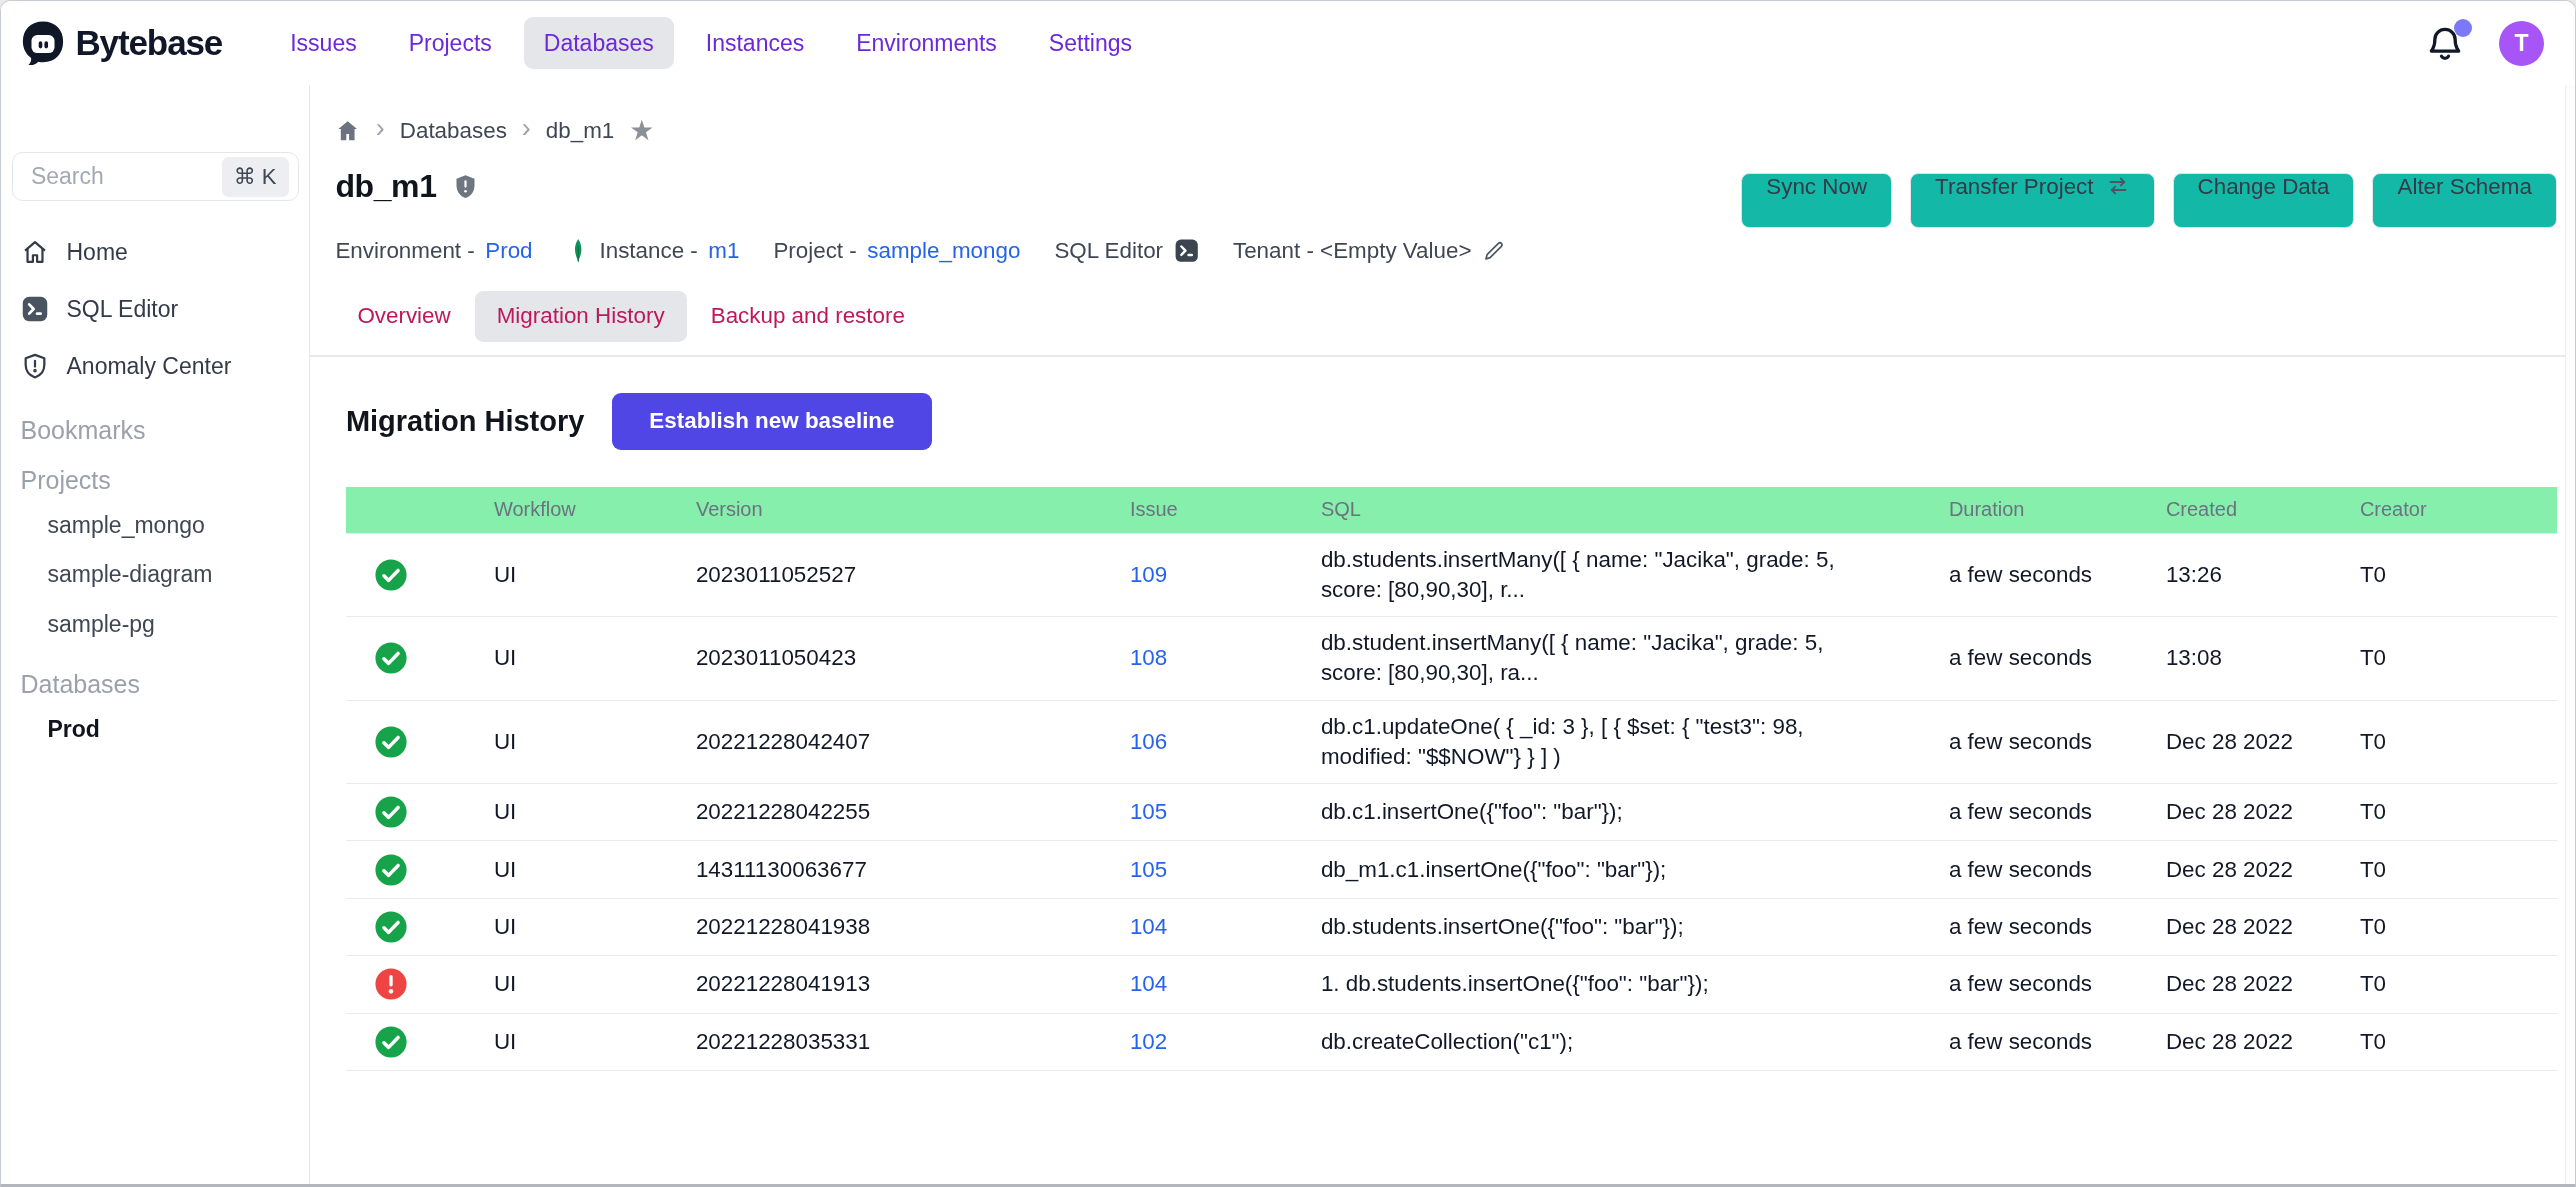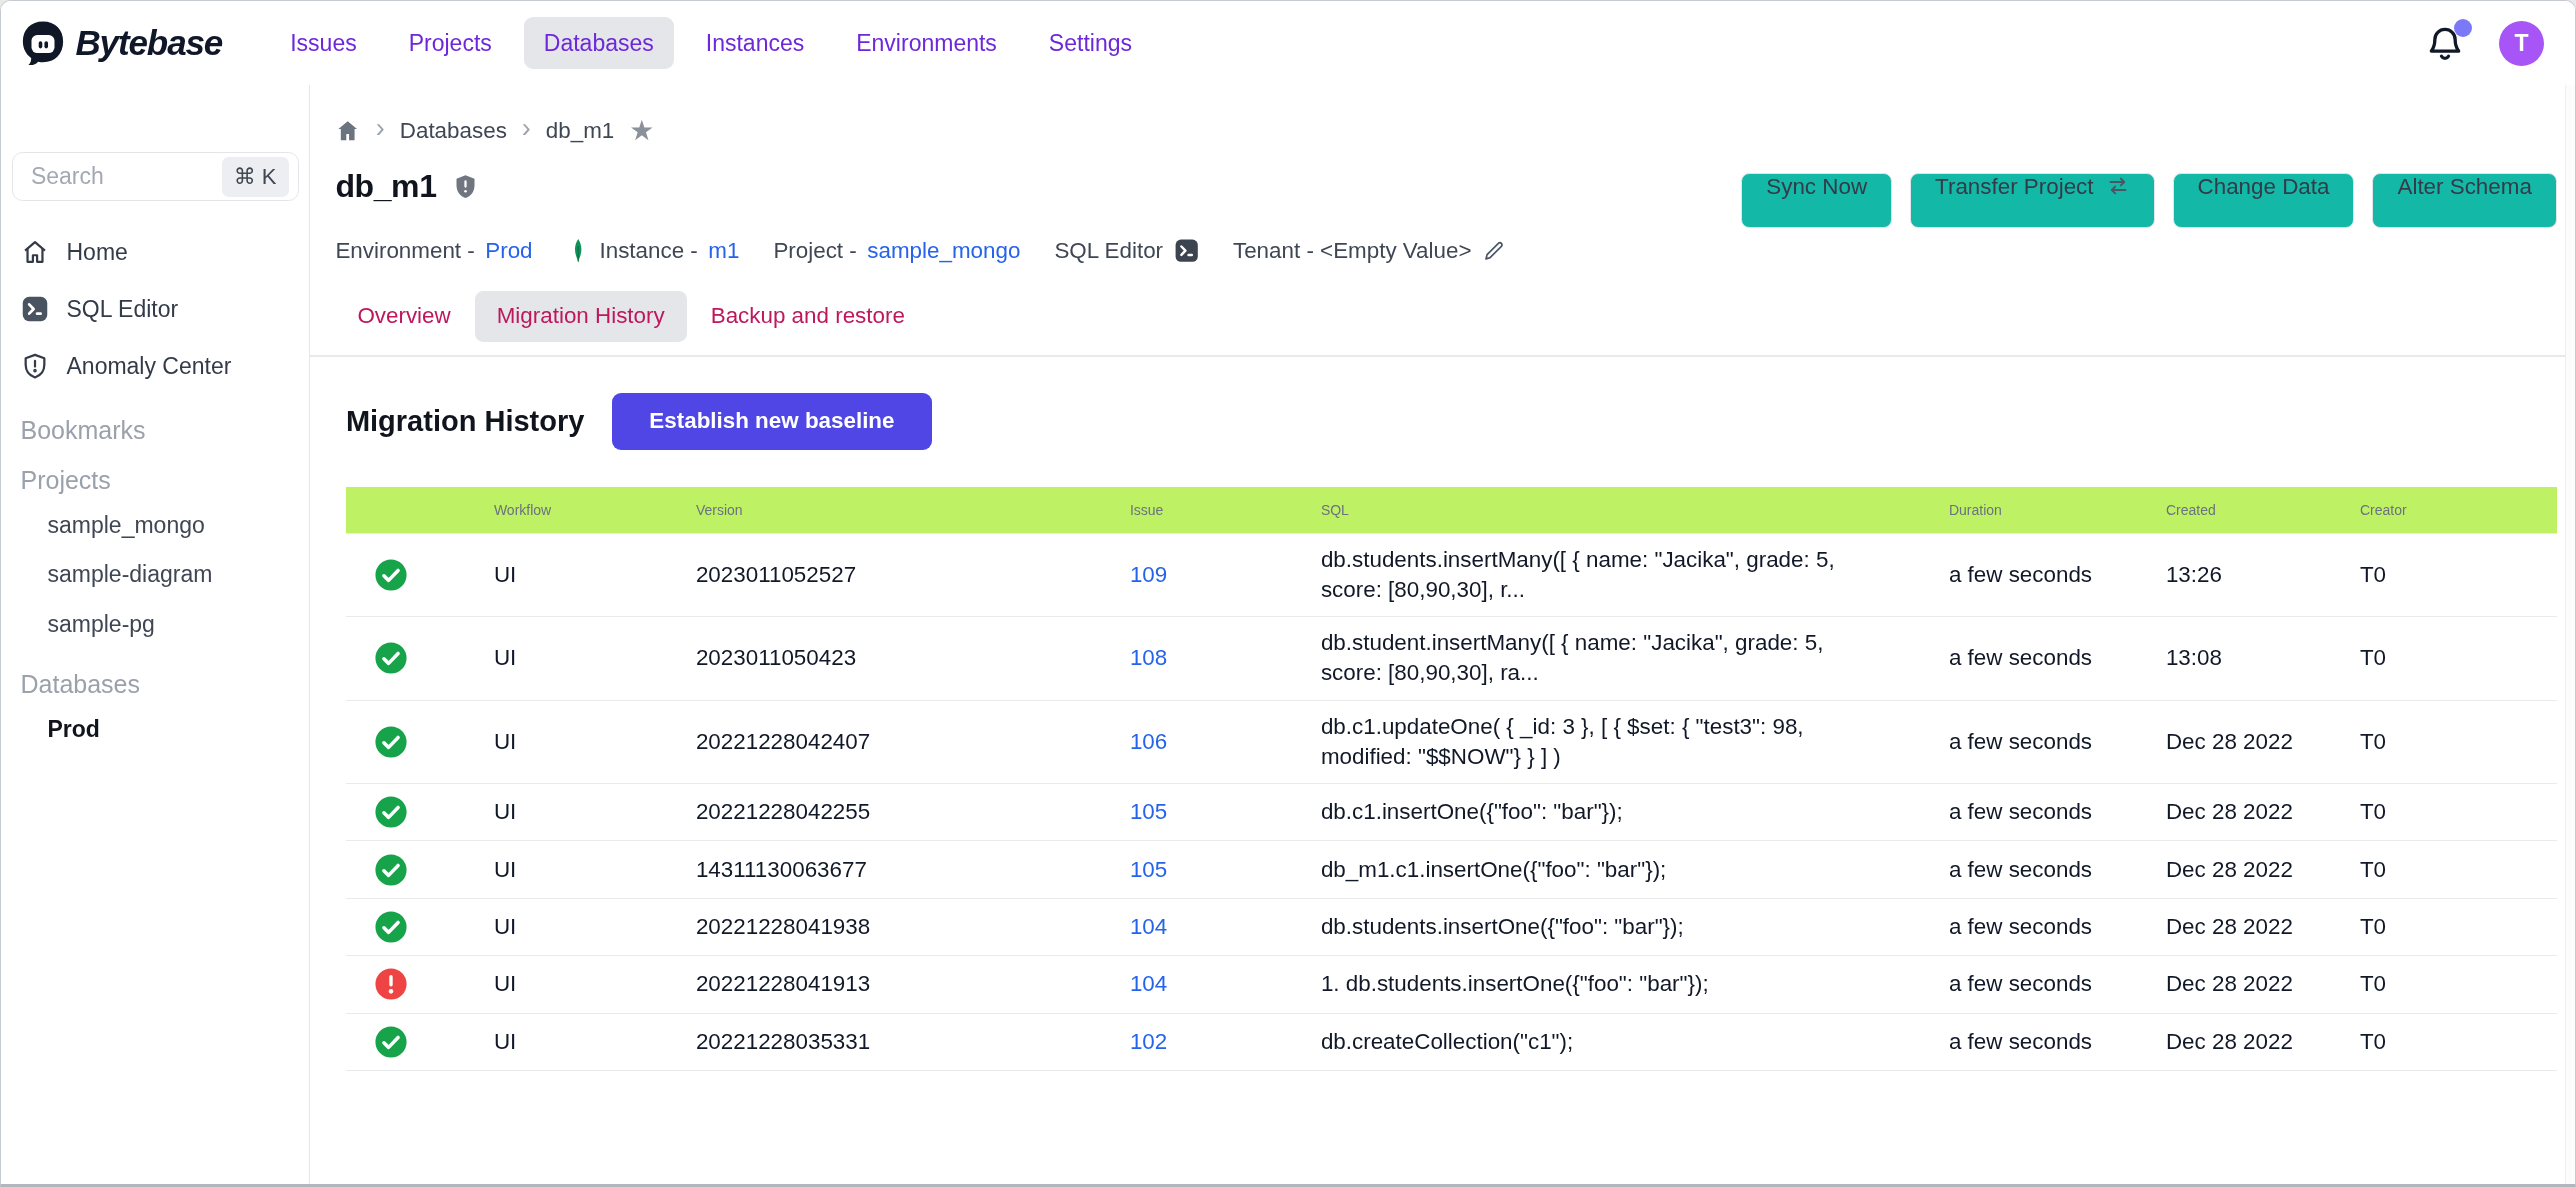--- a/index.html
+++ b/index.html
@@ -3,21 +3,21 @@
 <meta charset="utf-8">
 <style>
   * { box-sizing: border-box; }
   html,body { margin:0; padding:0; background:#e9e9e9; }
   body { width:2576px; height:1187px; font-family:"Liberation Sans", sans-serif; color:#1f2937; }
   .window { position:relative; width:2576px; height:1187px; background:#fff;
             border:1.5px solid #c6cad1; border-bottom:3px solid #b3b7bd; border-radius:10.5px 10.5px 0 0; overflow:hidden; }
 
   
   .topbar { height:84px; display:flex; align-items:center; padding:0 31px 0 19.4px; background:#fff; }
-  .logo { display:flex; align-items:center; gap:9px;font-style:italic; }
+  .logo { display:flex; align-items:center; gap:9px; }
   .logo-text { font-size:35px; font-weight:800; color:#0f1729; letter-spacing:-1.1px; }
   .nav { display:flex; align-items:center; margin-left:48px; gap:12px; }
   .nav-item { font-size:23px; color:#6d28d9; padding:12.7px 20px; border-radius:9px; cursor:pointer; }
   .nav-item.active { background:#e4e6ea; }
   .topbar-right { margin-left:auto; display:flex; align-items:center; gap:33px; }
   .bell { position:relative; width:42px; height:42px; }
   .bell-dot { position:absolute; top:-3px; right:-6px; width:18px; height:18px; border-radius:50%; background:#7b79f7; }
   .avatar { width:45px; height:45px; border-radius:50%; background:#a855f7; color:#fff; display:flex;
             align-items:center; justify-content:center; font-size:23px; font-weight:700; }
 
@@ -59,21 +59,21 @@
 
   
   .section-head { margin-top:36px; display:flex; align-items:center; gap:28px; padding-left:10.5px; }
   .section-title { font-size:29px; font-weight:700; color:#10151d; }
   .primary-btn { background:#4f46e5; color:#fff; font-size:22.4px; font-weight:600; border:none; border-radius:9px;
                  padding:0 37px; height:57px; display:flex; align-items:center; cursor:pointer; }
 
   
   .table { margin-top:37px; margin-left:10.5px; width:2211px; }
   .grid-cols { display:grid; grid-template-columns:148px 202px 434px 191px 628px 217px 194px 198px; align-items:center; }
-  .thead { background:#bef264; height:46px; color:#6b7280; font-size:14px; }
+  .thead { background:#86efac; height:46px; color:#6b7280; font-size:20px; }
   .trow { border-top:1.5px solid #e8eaed; padding:11.2px 0; min-height:57px; font-size:22.4px; color:#111827; cursor:pointer; }
   .trow:last-child { border-bottom:1.5px solid #e8eaed; }
   .cell-status { padding-left:28px; display:flex; align-items:center; }
   .cell-sql { padding-right:60px; line-height:30px; word-break:break-word; }
   .issue-link { color:#2563eb; cursor:pointer; }
 
   .scroll-strip { position:absolute; top:84px; right:0; bottom:0; width:10.5px; background:#fcfcfd; border-left:1.5px solid #eceef1; }
 
   svg { display:block; }
 </style>

